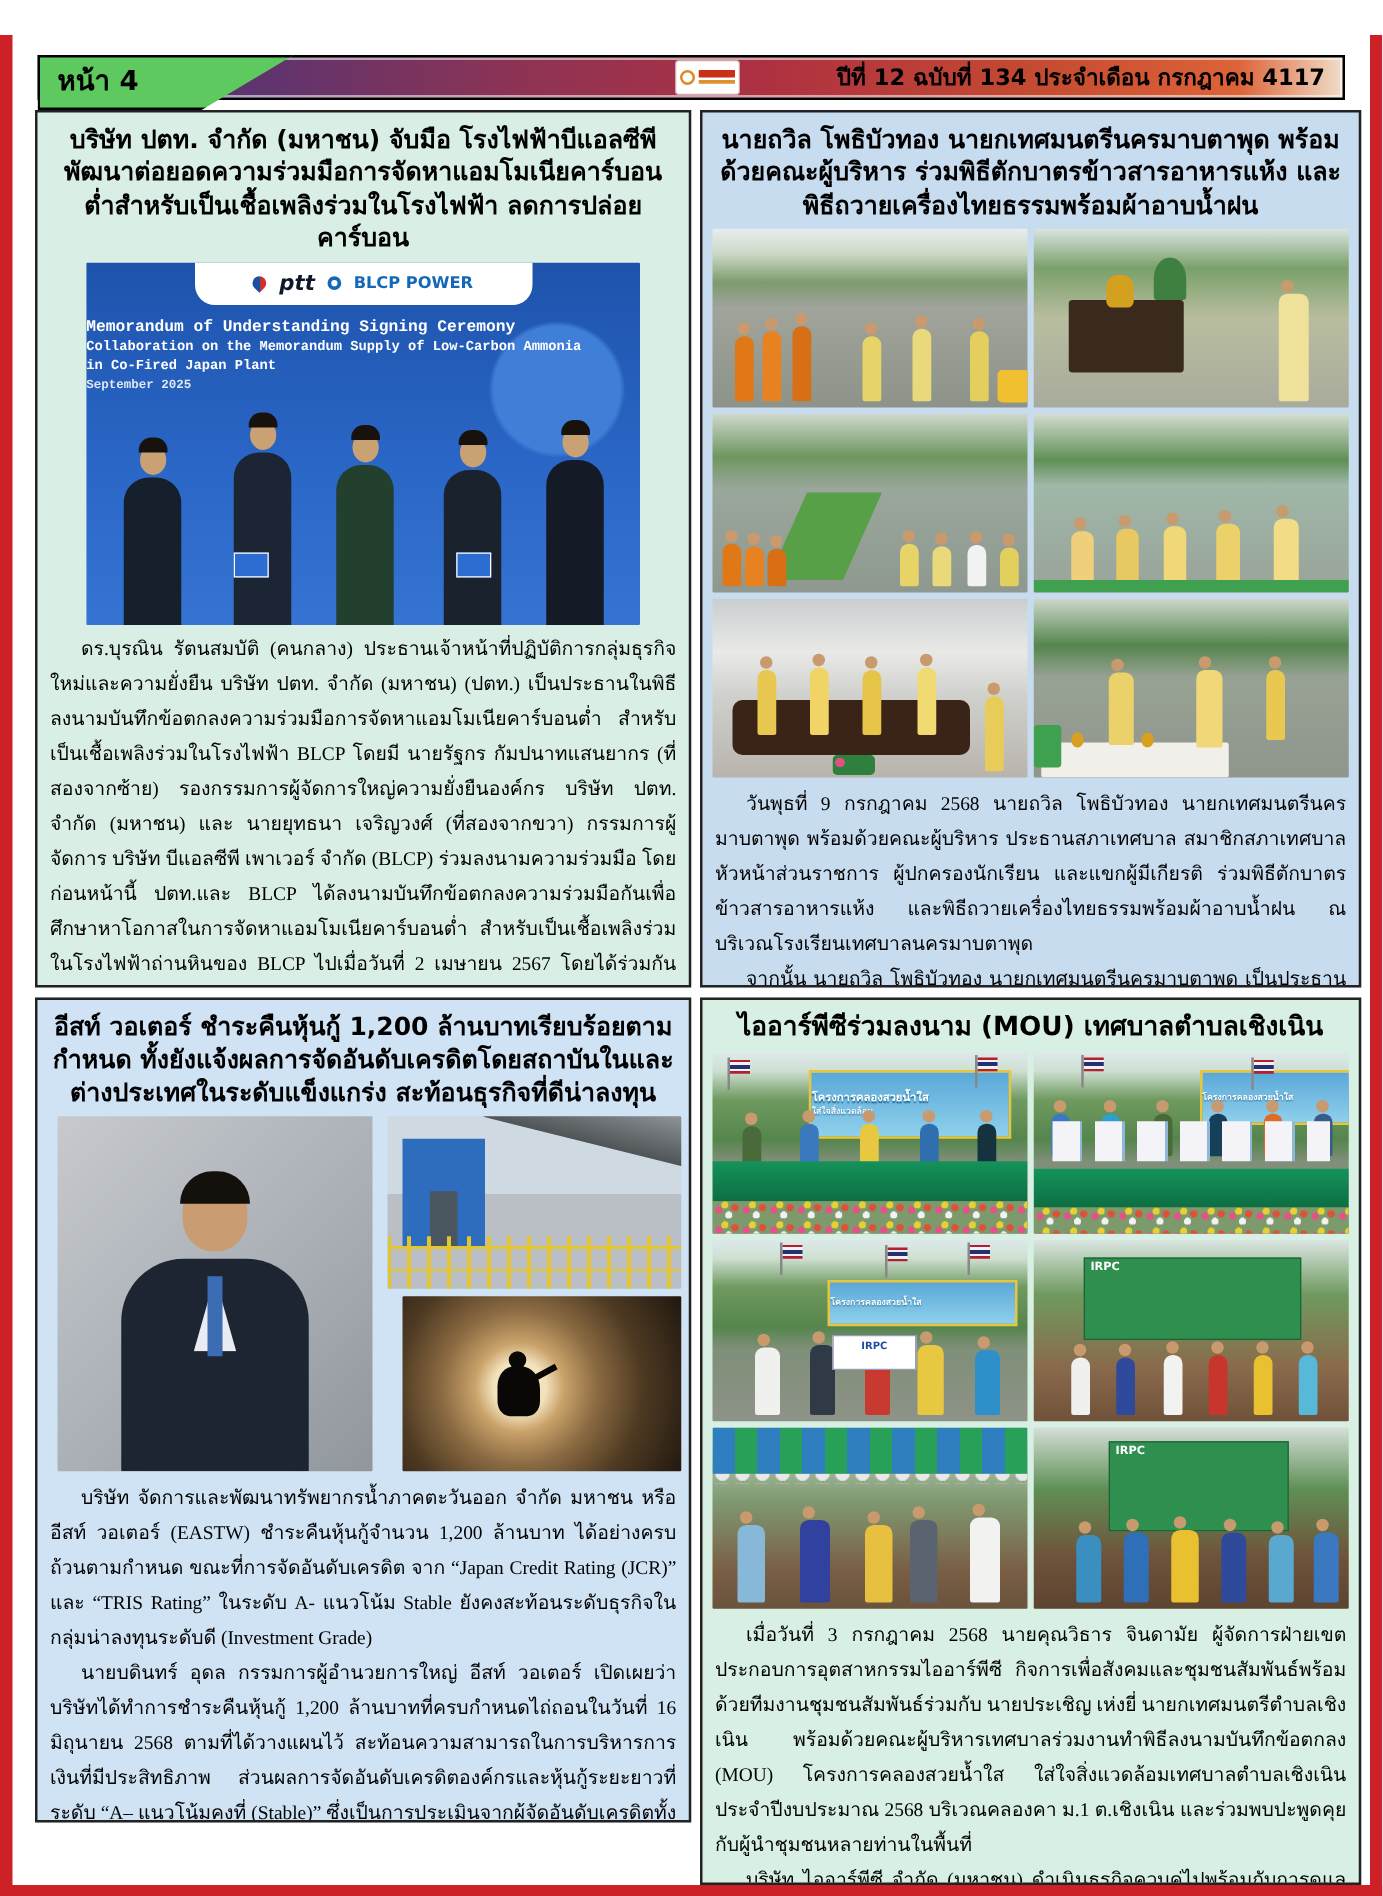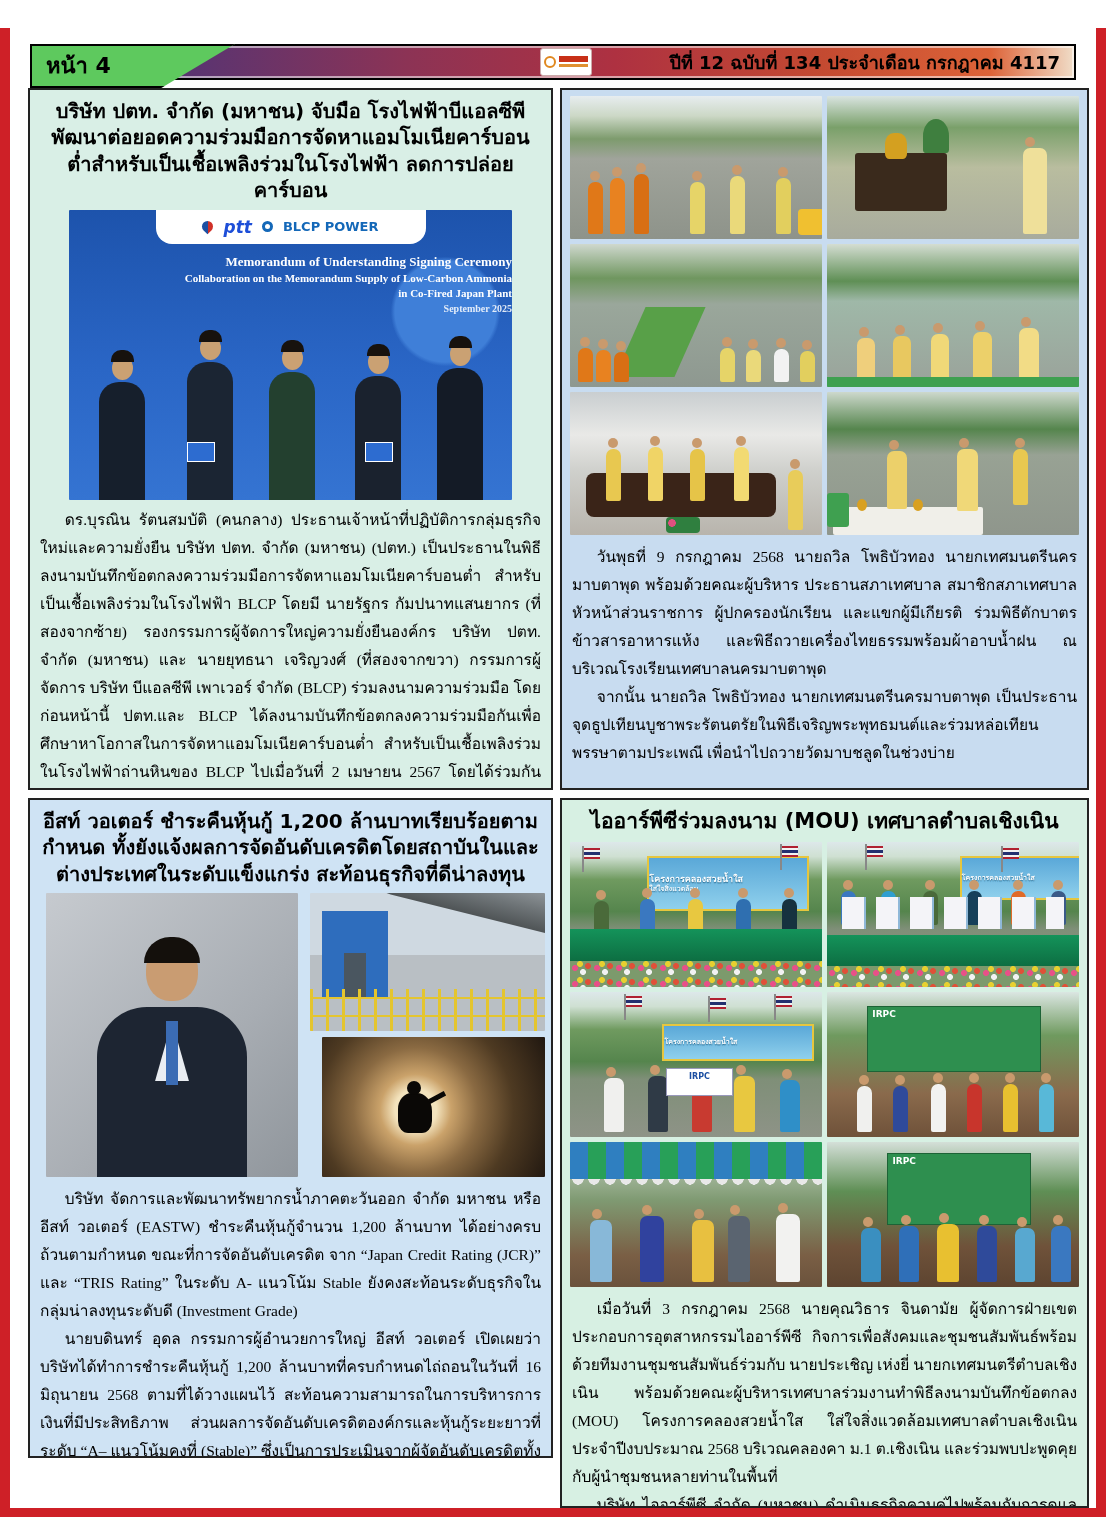--- a/index.html
+++ b/index.html
@@ -53,25 +53,25 @@
   .grid2{display:grid;grid-template-columns:1fr 1fr;gap:5px;}
 
   
   .ptt-photo{margin:2px auto 6px auto;width:443px;height:290px;
     background:radial-gradient(circle at 85% 35%, #3f7fd8 0 12%, transparent 13%),
                linear-gradient(180deg,#1d53ac 0%,#2a66c6 55%,#3574d2 100%);}
   .ptt-banner{position:absolute;left:50%;top:0;transform:translateX(-50%);width:270px;height:34px;
     background:#fff;border-radius:0 0 16px 16px;display:flex;align-items:center;justify-content:center;gap:10px;}
   .drop-icon{width:11px;height:11px;background:linear-gradient(135deg,#1c4fa2 55%,#d03028 56%);
     border-radius:50% 50% 50% 0;transform:rotate(-45deg);}
-  .ptt-word{font-family:"DejaVu Sans",sans-serif;font-style:italic;font-weight:800;font-size:17px;color:#1d4ed8;}
+  .ptt-word{font-family:"DejaVu Sans",sans-serif;font-style:italic;font-weight:800;font-size:17px;color:#0f172a;}
   .blcp-dot{width:11px;height:11px;border-radius:50%;border:3px solid #1468b8;box-sizing:border-box;}
   .blcp-word{font-family:"DejaVu Sans",sans-serif;font-weight:800;font-size:13px;color:#1468b8;}
-  .ptt-cap{position:absolute;left:0;width:100%;text-align:right;color:#fff;
-    font-family:Liberation Serif, serif;font-weight:700;}
+  .ptt-cap{position:absolute;left:0;width:100%;text-align:left;color:#fff;
+    font-family:Liberation Mono, monospace;font-weight:700;}
   .suit{position:absolute;bottom:0;width:46px;height:118px;border-radius:20px 20px 0 0;}
   .suit::before{content:"";position:absolute;top:-26px;left:13px;width:21px;height:24px;border-radius:50%;background:#caa173;}
   .suit::after{content:"";position:absolute;top:-32px;left:12px;width:23px;height:12px;border-radius:10px 10px 0 0;background:#17120e;}
   .folder{position:absolute;width:26px;height:18px;background:#2d6cd0;border:1px solid #fff;bottom:38px;z-index:4;}
 
   
   .t-photo{height:143px;}
   .band{position:absolute;left:0;width:100%;}
 
   
@@ -167,20 +167,21 @@
       <div class="suit" style="left:286px;height:124px;background:#1a222e;"></div>
       <div class="suit" style="left:368px;height:132px;background:#141b26;"></div>
       <div class="folder" style="left:118px;"></div>
       <div class="folder" style="left:296px;"></div>
     </div>
 
     <p class="btxt">ดร.บุรณิน รัตนสมบัติ (คนกลาง) ประธานเจ้าหน้าที่ปฏิบัติการกลุ่มธุรกิจใหม่และความยั่งยืน บริษัท ปตท. จำกัด (มหาชน) (ปตท.) เป็นประธานในพิธีลงนามบันทึกข้อตกลงความร่วมมือการจัดหาแอมโมเนียคาร์บอนต่ำ สำหรับเป็นเชื้อเพลิงร่วมในโรงไฟฟ้า BLCP โดยมี นายรัฐกร กัมปนาทแสนยากร (ที่สองจากซ้าย) รองกรรมการผู้จัดการใหญ่ความยั่งยืนองค์กร บริษัท ปตท. จำกัด (มหาชน) และ นายยุทธนา เจริญวงศ์ (ที่สองจากขวา) กรรมการผู้จัดการ บริษัท บีแอลซีพี เพาเวอร์ จำกัด (BLCP) ร่วมลงนามความร่วมมือ โดยก่อนหน้านี้ ปตท.และ BLCP ได้ลงนามบันทึกข้อตกลงความร่วมมือกันเพื่อศึกษาหาโอกาสในการจัดหาแอมโมเนียคาร์บอนต่ำ สำหรับเป็นเชื้อเพลิงร่วมในโรงไฟฟ้าถ่านหินของ BLCP ไปเมื่อวันที่ 2 เมษายน 2567 โดยได้ร่วมกันศึกษาตลาดแอมโมเนียคาร์บอนต่ำเจรจากับผู้ผลิตและผลักดันกับภาครัฐให้แอมโมเนียสามารถใช้เป็นเชื้อเพลิงได้และในการนี้ได้จัดทำบันทึกข้อตกลงใหม่ทดแทนฉบับเดิม เพื่อขยายขอบเขตความร่วมมือให้ครอบคลุมการร่วมกันศึกษาและประเมินศักยภาพของโครงการตั้งแต่ขั้นตอนการสาธิต (Demonstration) จนถึงการพัฒนาเป็นเชิงพาณิชย์ (Commercialization) ให้เกิดประโยชน์สูงสุด รวมถึงเสริมสร้างความมั่นคงทางพลังงาน ควบคู่กับการลดการปล่อยก๊าซเรือนกระจกอย่างสมดุลเพื่อขับเคลื่อนประเทศไทยสู่ความยั่งยืนในระดับสากล</p>
   </section>
 
   <section class="box sec2">
+    <h2 class="hl">นายถวิล  โพธิบัวทอง นายกเทศมนตรีนครมาบตาพุด พร้อมด้วยคณะผู้บริหาร ร่วมพิธีตักบาตรข้าวสารอาหารแห้ง และพิธีถวายเครื่องไทยธรรมพร้อมผ้าอาบน้ำฝน</h2>
 
     <div class="grid2">
 
       <div class="photo t-photo" style="background:linear-gradient(180deg,#e7edef 0%,#ccd8c6 14%,#7d9b6d 30%,#a0a49b 44%,#8e938a 100%);">
         <div class="pp" style="--c:#e07818;left:18px;height:52px;"></div>
         <div class="pp" style="--c:#e88220;left:40px;height:56px;"></div>
         <div class="pp" style="--c:#d86f14;left:64px;height:60px;"></div>
         <div class="pp" style="--c:#e6d468;left:120px;height:52px;"></div>
         <div class="pp" style="--c:#ead97a;left:160px;height:58px;"></div>
         <div class="pp" style="--c:#e2cf5e;left:206px;height:56px;"></div>

